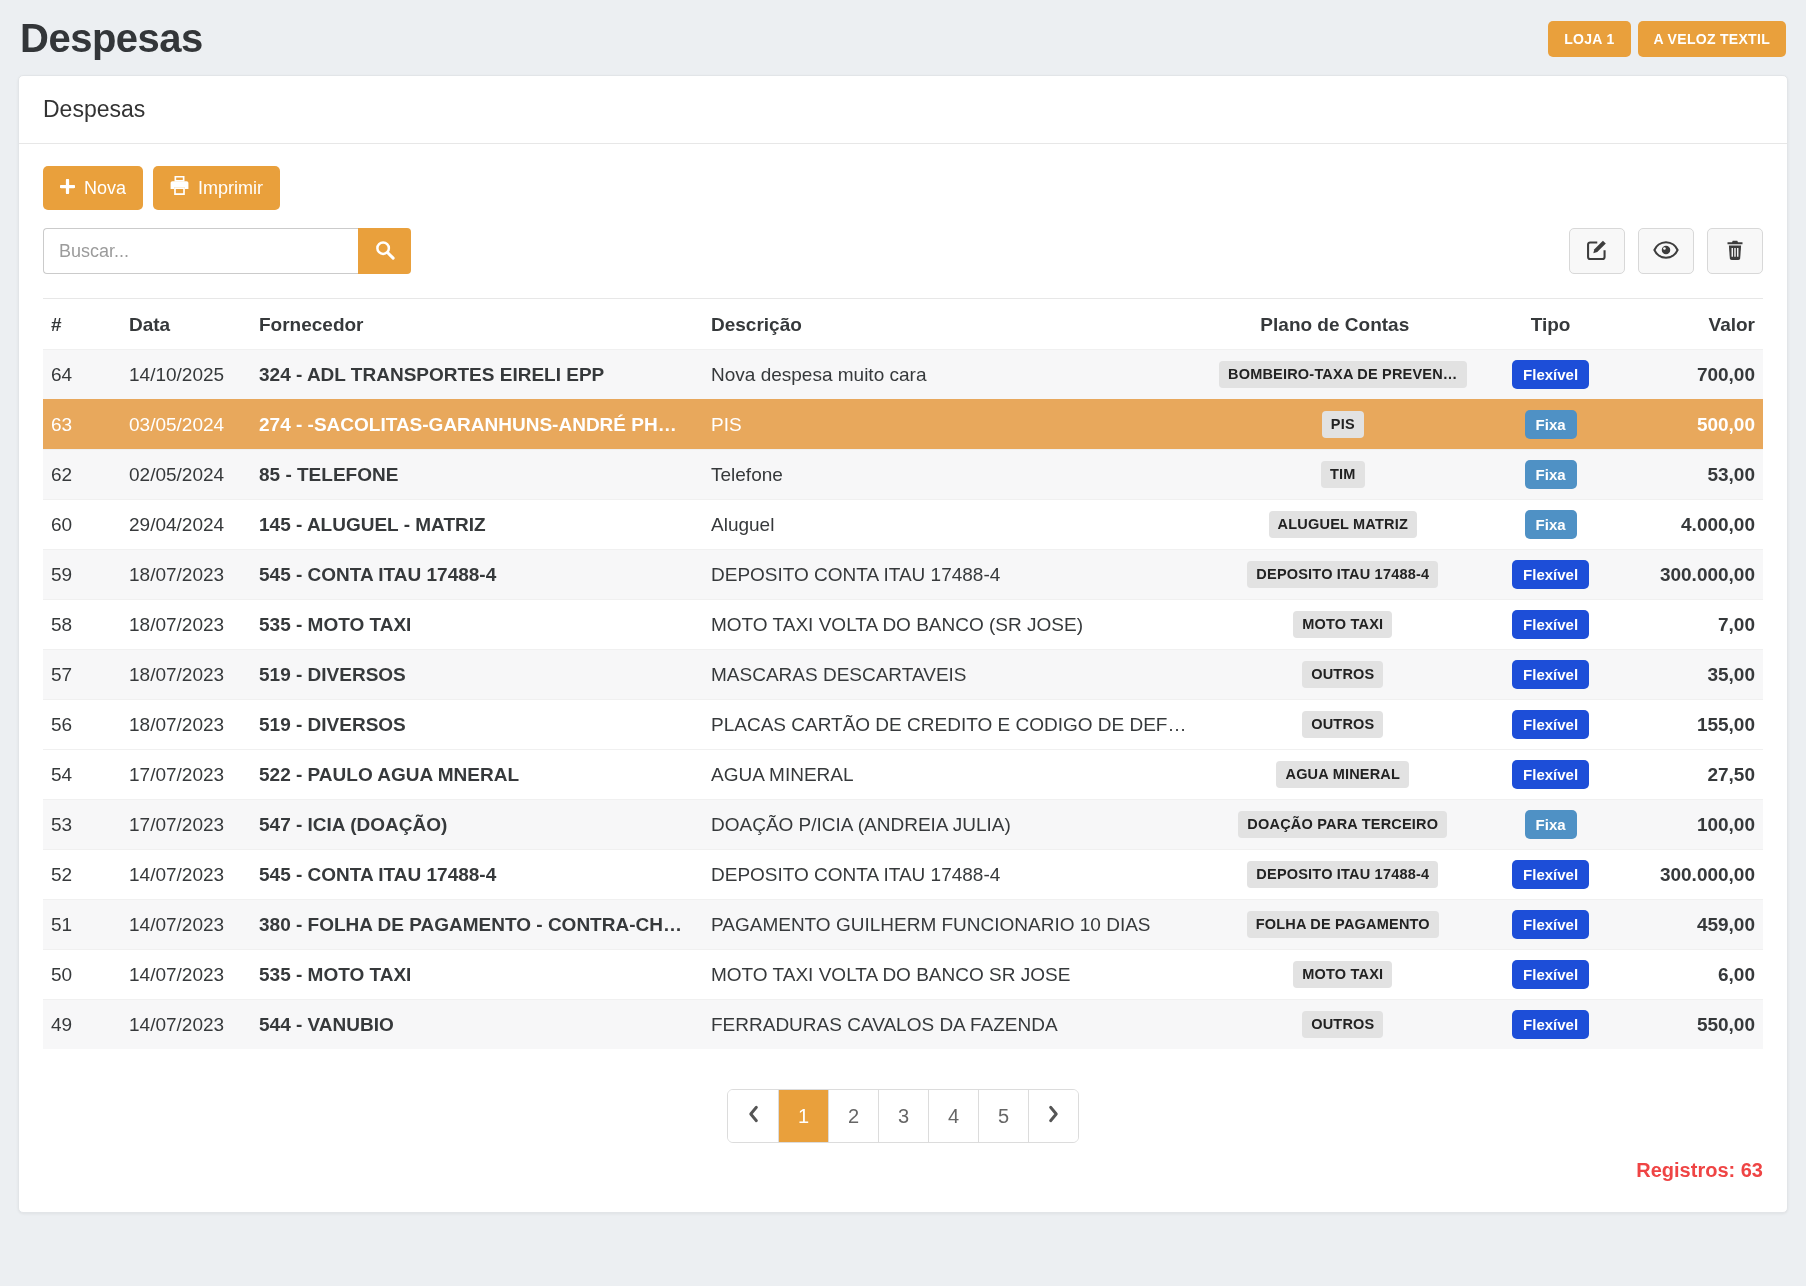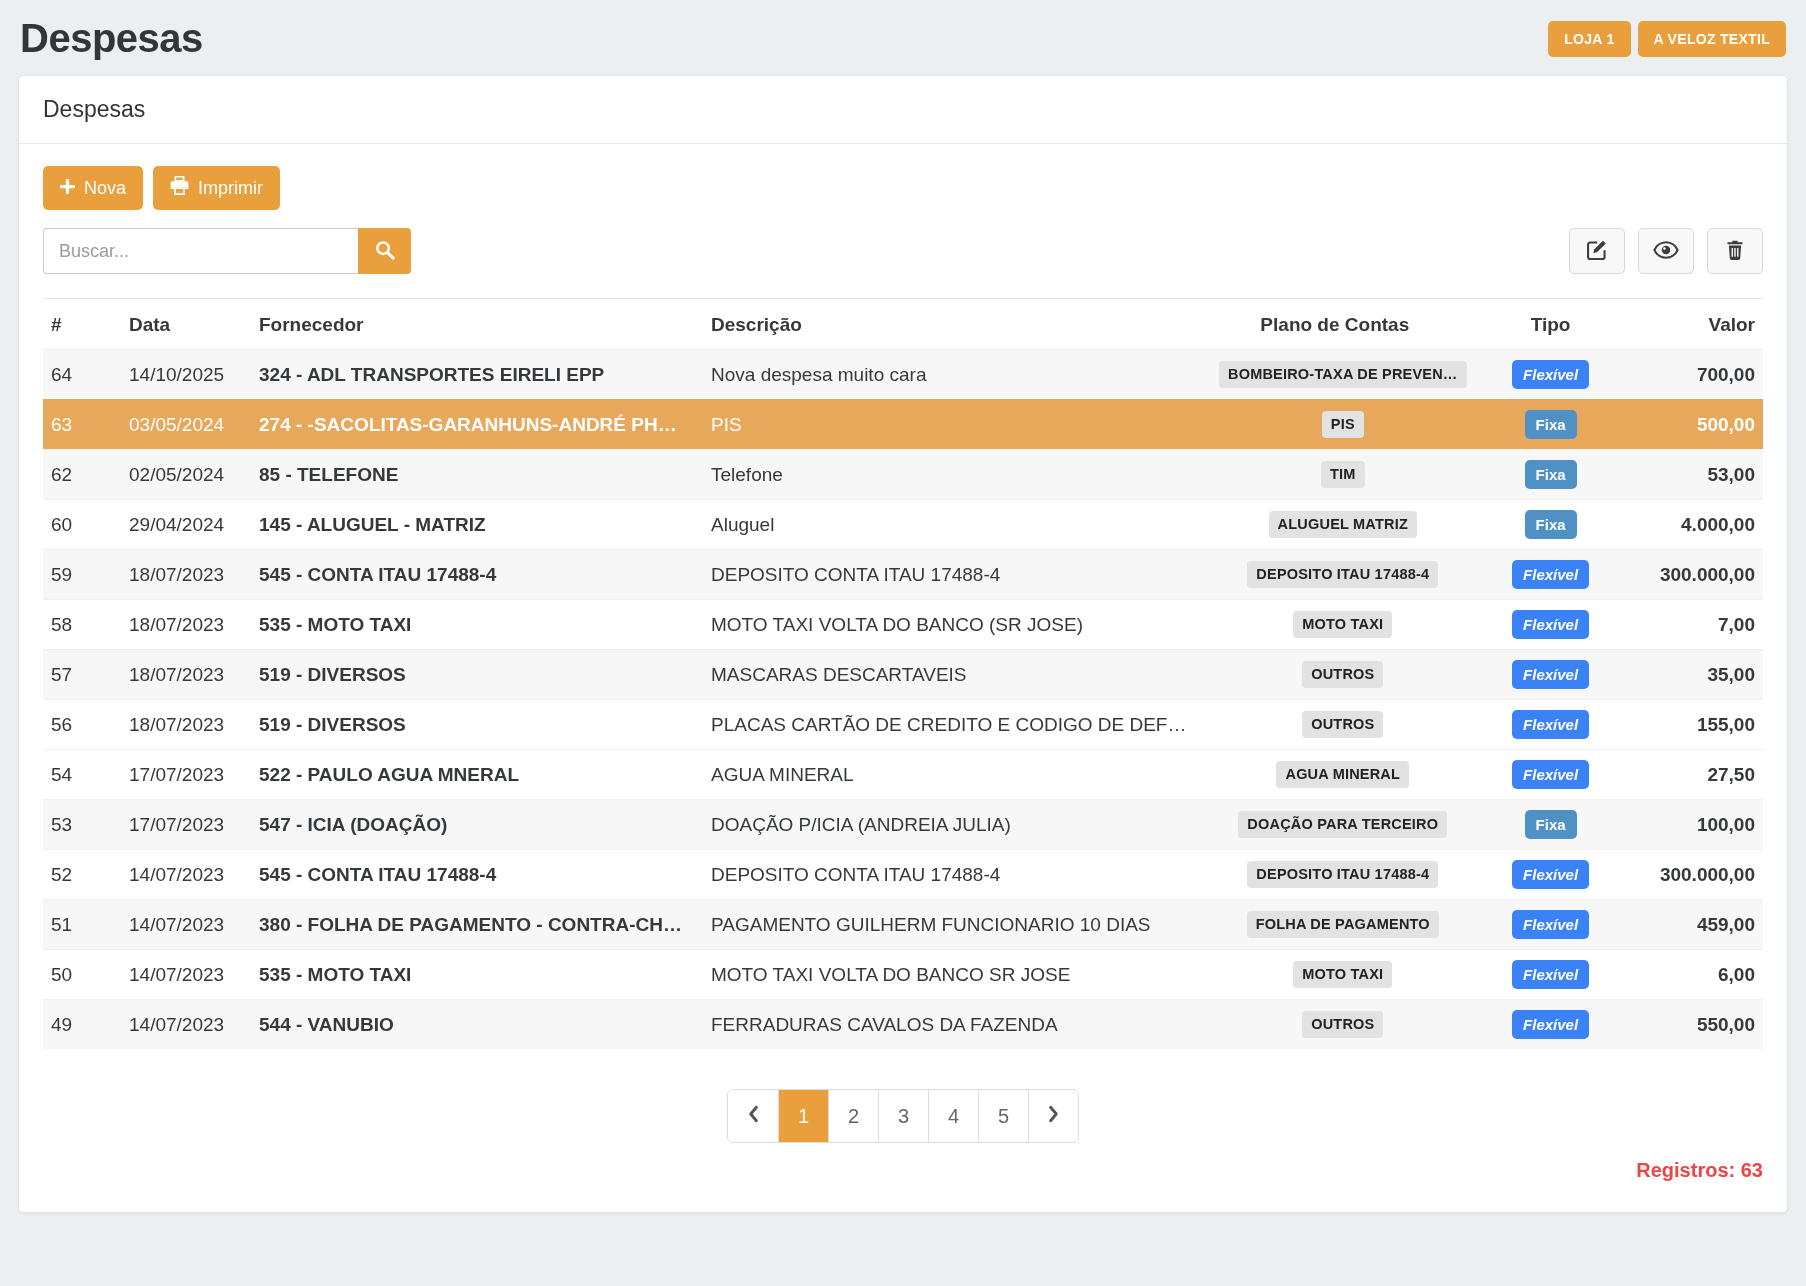--- a/index.html
+++ b/index.html
@@ -170,21 +170,21 @@
   .badge-type {
     display: inline-block;
     color: #fff;
     font-size: 15px;
     font-weight: 700;
     padding: 7px 11px;
     border-radius: 5px;
     line-height: 1;
     vertical-align: middle;
   }
-  .badge-type.orange { background: #3b82f6; font-style: italic; }
+  .badge-type.orange { background: #1d4ed8; }
   .badge-type.blue   { background: #4f91c5; }
   
   .pagination-wrap { display: flex; justify-content: center; margin-top: 40px; }
   .pagination {
     display: flex;
     background: #fff;
     border: 1px solid #dcdcdc;
     border-radius: 6px;
     overflow: hidden;
   }

